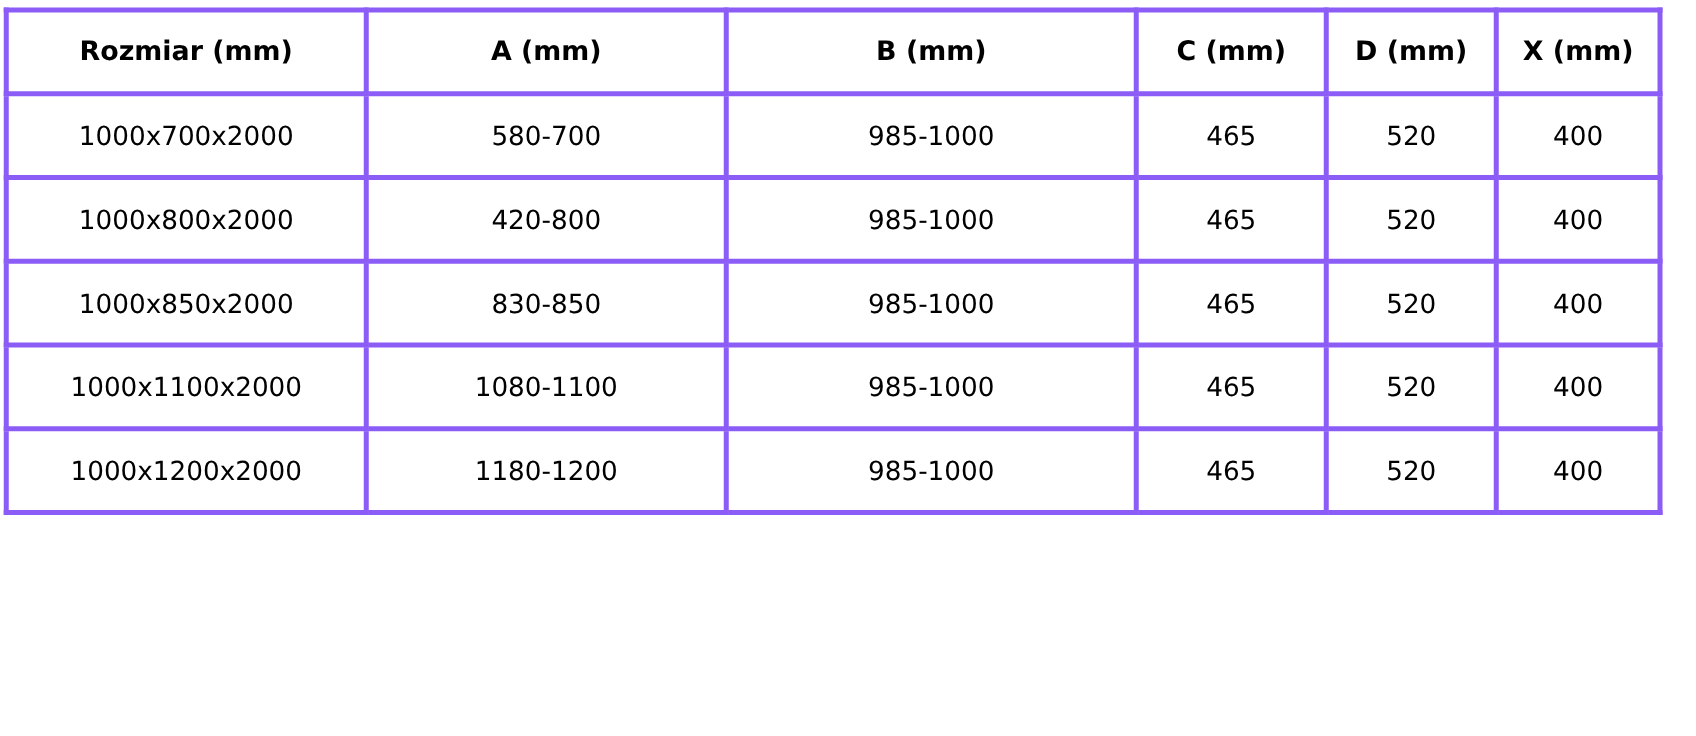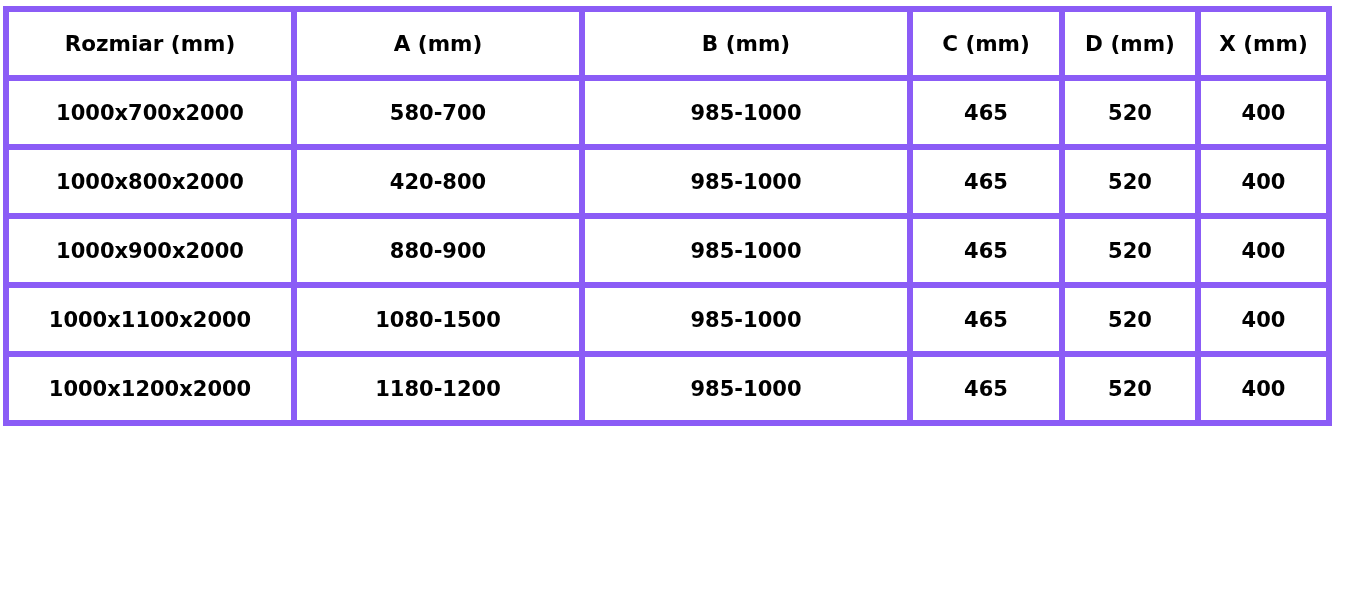--- a/index.html
+++ b/index.html
@@ -20,34 +20,34 @@
     box-sizing: border-box;
   }
   table.size-table {
     border-collapse: collapse;
     width: 1323px;
     margin: 6px 0 0 3px;
     table-layout: fixed;
   }
   table.size-table th,
   table.size-table td {
-    border: 6px solid #8b5cf6;
+    border: 4px solid #8b5cf6;
     text-align: center;
     vertical-align: middle;
     font-size: 21px;
     height: 63px;
     padding: 0 4px;
     white-space: nowrap;
   }
   table.size-table thead th {
     font-weight: bold;
     font-size: 21.5px;
   }
   table.size-table tbody td {
-    font-weight: bold;
+    font-weight: normal;
   }
   
   col.c0 { width: 288px; }
   col.c1 { width: 288px; }
   col.c2 { width: 328px; }
   col.c3 { width: 152px; }
   col.c4 { width: 136px; }
   col.c5 { width: 131px; }
 </style>
 </head>
@@ -84,30 +84,30 @@
       </tr>
       <tr>
         <td>1000x800x2000</td>
         <td>420-800</td>
         <td>985-1000</td>
         <td>465</td>
         <td>520</td>
         <td>400</td>
       </tr>
       <tr>
-        <td>1000x900x2000</td>
-        <td>880-900</td>
+        <td>1000x850x2000</td>
+        <td>830-850</td>
         <td>985-1000</td>
         <td>465</td>
         <td>520</td>
         <td>400</td>
       </tr>
       <tr>
         <td>1000x1100x2000</td>
-        <td>1080-1500</td>
+        <td>1080-1100</td>
         <td>985-1000</td>
         <td>465</td>
         <td>520</td>
         <td>400</td>
       </tr>
       <tr>
         <td>1000x1200x2000</td>
         <td>1180-1200</td>
         <td>985-1000</td>
         <td>465</td>

